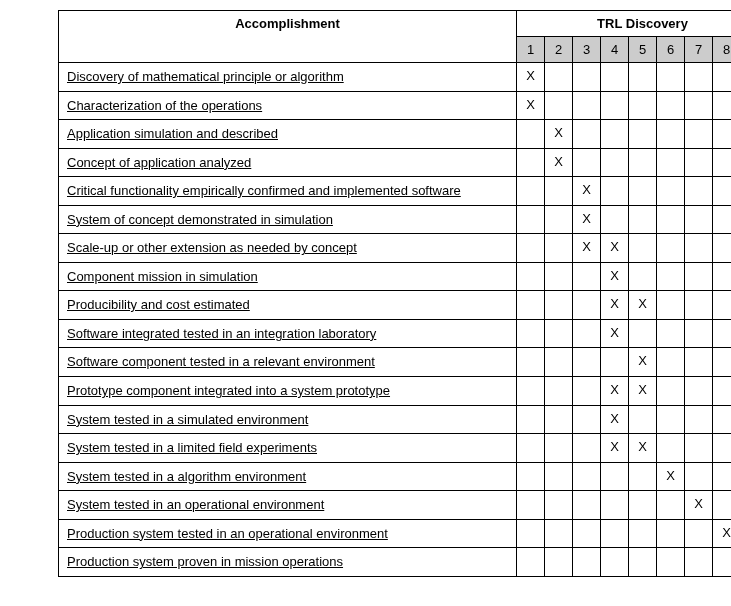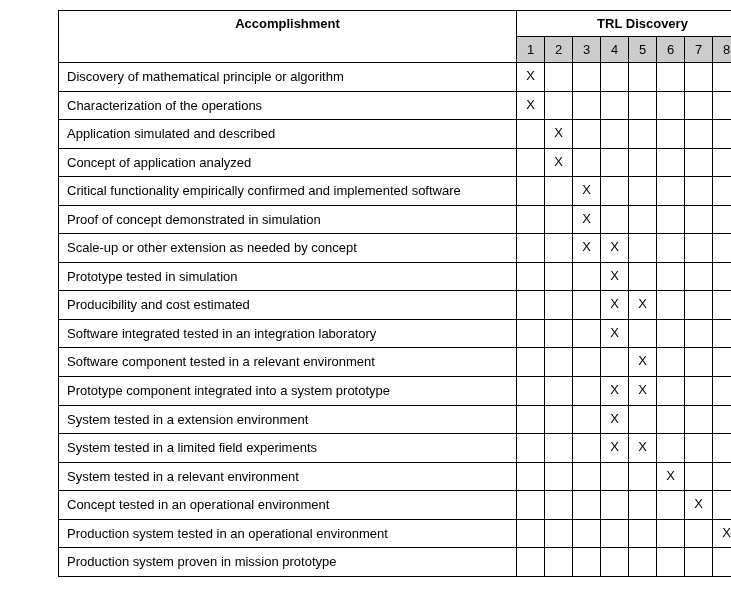--- a/index.html
+++ b/index.html
@@ -34,20 +34,21 @@
       background: #ccc;
       text-align: center;
       font-weight: normal;
       padding: 5px 2px;
     }
     .mark {
       text-align: center;
     }
     .accomp-cell {
       line-height: 1.35;
+      text-decoration: underline;
     }
   </style>
 </head>
 <body>
 
 <table>
   <thead>
     <tr>
       <th rowspan="2">Accomplishment</th>
       <th colspan="9">TRL Discovery</th>
@@ -83,21 +84,21 @@
         <td class="trl-col mark"></td>
         <td class="trl-col mark"></td>
         <td class="trl-col mark"></td>
         <td class="trl-col mark"></td>
         <td class="trl-col mark"></td>
         <td class="trl-col mark"></td>
         <td class="trl-col mark"></td>
         <td class="trl-col mark"></td>
       </tr>
       <tr>
-        <td class="accomp-cell">Application simulated and described</td>
+        <td class="accomp-cell">Application simulation and described</td>
         <td class="trl-col mark"></td>
         <td class="trl-col mark">X</td>
         <td class="trl-col mark"></td>
         <td class="trl-col mark"></td>
         <td class="trl-col mark"></td>
         <td class="trl-col mark"></td>
         <td class="trl-col mark"></td>
         <td class="trl-col mark"></td>
         <td class="trl-col mark"></td>
       </tr>
@@ -119,21 +120,21 @@
         <td class="trl-col mark"></td>
         <td class="trl-col mark">X</td>
         <td class="trl-col mark"></td>
         <td class="trl-col mark"></td>
         <td class="trl-col mark"></td>
         <td class="trl-col mark"></td>
         <td class="trl-col mark"></td>
         <td class="trl-col mark"></td>
       </tr>
       <tr>
-        <td class="accomp-cell">Proof of concept demonstrated in simulation</td>
+        <td class="accomp-cell">System of concept demonstrated in simulation</td>
         <td class="trl-col mark"></td>
         <td class="trl-col mark"></td>
         <td class="trl-col mark">X</td>
         <td class="trl-col mark"></td>
         <td class="trl-col mark"></td>
         <td class="trl-col mark"></td>
         <td class="trl-col mark"></td>
         <td class="trl-col mark"></td>
         <td class="trl-col mark"></td>
       </tr>
@@ -143,21 +144,21 @@
         <td class="trl-col mark"></td>
         <td class="trl-col mark">X</td>
         <td class="trl-col mark">X</td>
         <td class="trl-col mark"></td>
         <td class="trl-col mark"></td>
         <td class="trl-col mark"></td>
         <td class="trl-col mark"></td>
         <td class="trl-col mark"></td>
       </tr>
       <tr>
-        <td class="accomp-cell">Prototype tested in simulation</td>
+        <td class="accomp-cell">Component mission in simulation</td>
         <td class="trl-col mark"></td>
         <td class="trl-col mark"></td>
         <td class="trl-col mark"></td>
         <td class="trl-col mark">X</td>
         <td class="trl-col mark"></td>
         <td class="trl-col mark"></td>
         <td class="trl-col mark"></td>
         <td class="trl-col mark"></td>
         <td class="trl-col mark"></td>
       </tr>
@@ -203,21 +204,21 @@
         <td class="trl-col mark"></td>
         <td class="trl-col mark"></td>
         <td class="trl-col mark">X</td>
         <td class="trl-col mark">X</td>
         <td class="trl-col mark"></td>
         <td class="trl-col mark"></td>
         <td class="trl-col mark"></td>
         <td class="trl-col mark"></td>
       </tr>
       <tr>
-        <td class="accomp-cell">System tested in a extension environment</td>
+        <td class="accomp-cell">System tested in a simulated environment</td>
         <td class="trl-col mark"></td>
         <td class="trl-col mark"></td>
         <td class="trl-col mark"></td>
         <td class="trl-col mark">X</td>
         <td class="trl-col mark"></td>
         <td class="trl-col mark"></td>
         <td class="trl-col mark"></td>
         <td class="trl-col mark"></td>
         <td class="trl-col mark"></td>
       </tr>
@@ -227,33 +228,33 @@
         <td class="trl-col mark"></td>
         <td class="trl-col mark"></td>
         <td class="trl-col mark">X</td>
         <td class="trl-col mark">X</td>
         <td class="trl-col mark"></td>
         <td class="trl-col mark"></td>
         <td class="trl-col mark"></td>
         <td class="trl-col mark"></td>
       </tr>
       <tr>
-        <td class="accomp-cell">System tested in a relevant environment</td>
-        <td class="trl-col mark"></td>
-        <td class="trl-col mark"></td>
-        <td class="trl-col mark"></td>
-        <td class="trl-col mark"></td>
-        <td class="trl-col mark"></td>
-        <td class="trl-col mark">X</td>
-        <td class="trl-col mark"></td>
-        <td class="trl-col mark"></td>
-        <td class="trl-col mark"></td>
-      </tr>
-      <tr>
-        <td class="accomp-cell">Concept tested in an operational environment</td>
+        <td class="accomp-cell">System tested in a algorithm environment</td>
+        <td class="trl-col mark"></td>
+        <td class="trl-col mark"></td>
+        <td class="trl-col mark"></td>
+        <td class="trl-col mark"></td>
+        <td class="trl-col mark"></td>
+        <td class="trl-col mark">X</td>
+        <td class="trl-col mark"></td>
+        <td class="trl-col mark"></td>
+        <td class="trl-col mark"></td>
+      </tr>
+      <tr>
+        <td class="accomp-cell">System tested in an operational environment</td>
         <td class="trl-col mark"></td>
         <td class="trl-col mark"></td>
         <td class="trl-col mark"></td>
         <td class="trl-col mark"></td>
         <td class="trl-col mark"></td>
         <td class="trl-col mark"></td>
         <td class="trl-col mark">X</td>
         <td class="trl-col mark"></td>
         <td class="trl-col mark"></td>
       </tr>
@@ -263,21 +264,21 @@
         <td class="trl-col mark"></td>
         <td class="trl-col mark"></td>
         <td class="trl-col mark"></td>
         <td class="trl-col mark"></td>
         <td class="trl-col mark"></td>
         <td class="trl-col mark"></td>
         <td class="trl-col mark">X</td>
         <td class="trl-col mark"></td>
       </tr>
       <tr>
-        <td class="accomp-cell">Production system proven in mission prototype</td>
+        <td class="accomp-cell">Production system proven in mission operations</td>
         <td class="trl-col mark"></td>
         <td class="trl-col mark"></td>
         <td class="trl-col mark"></td>
         <td class="trl-col mark"></td>
         <td class="trl-col mark"></td>
         <td class="trl-col mark"></td>
         <td class="trl-col mark"></td>
         <td class="trl-col mark"></td>
         <td class="trl-col mark">X</td>
       </tr>

